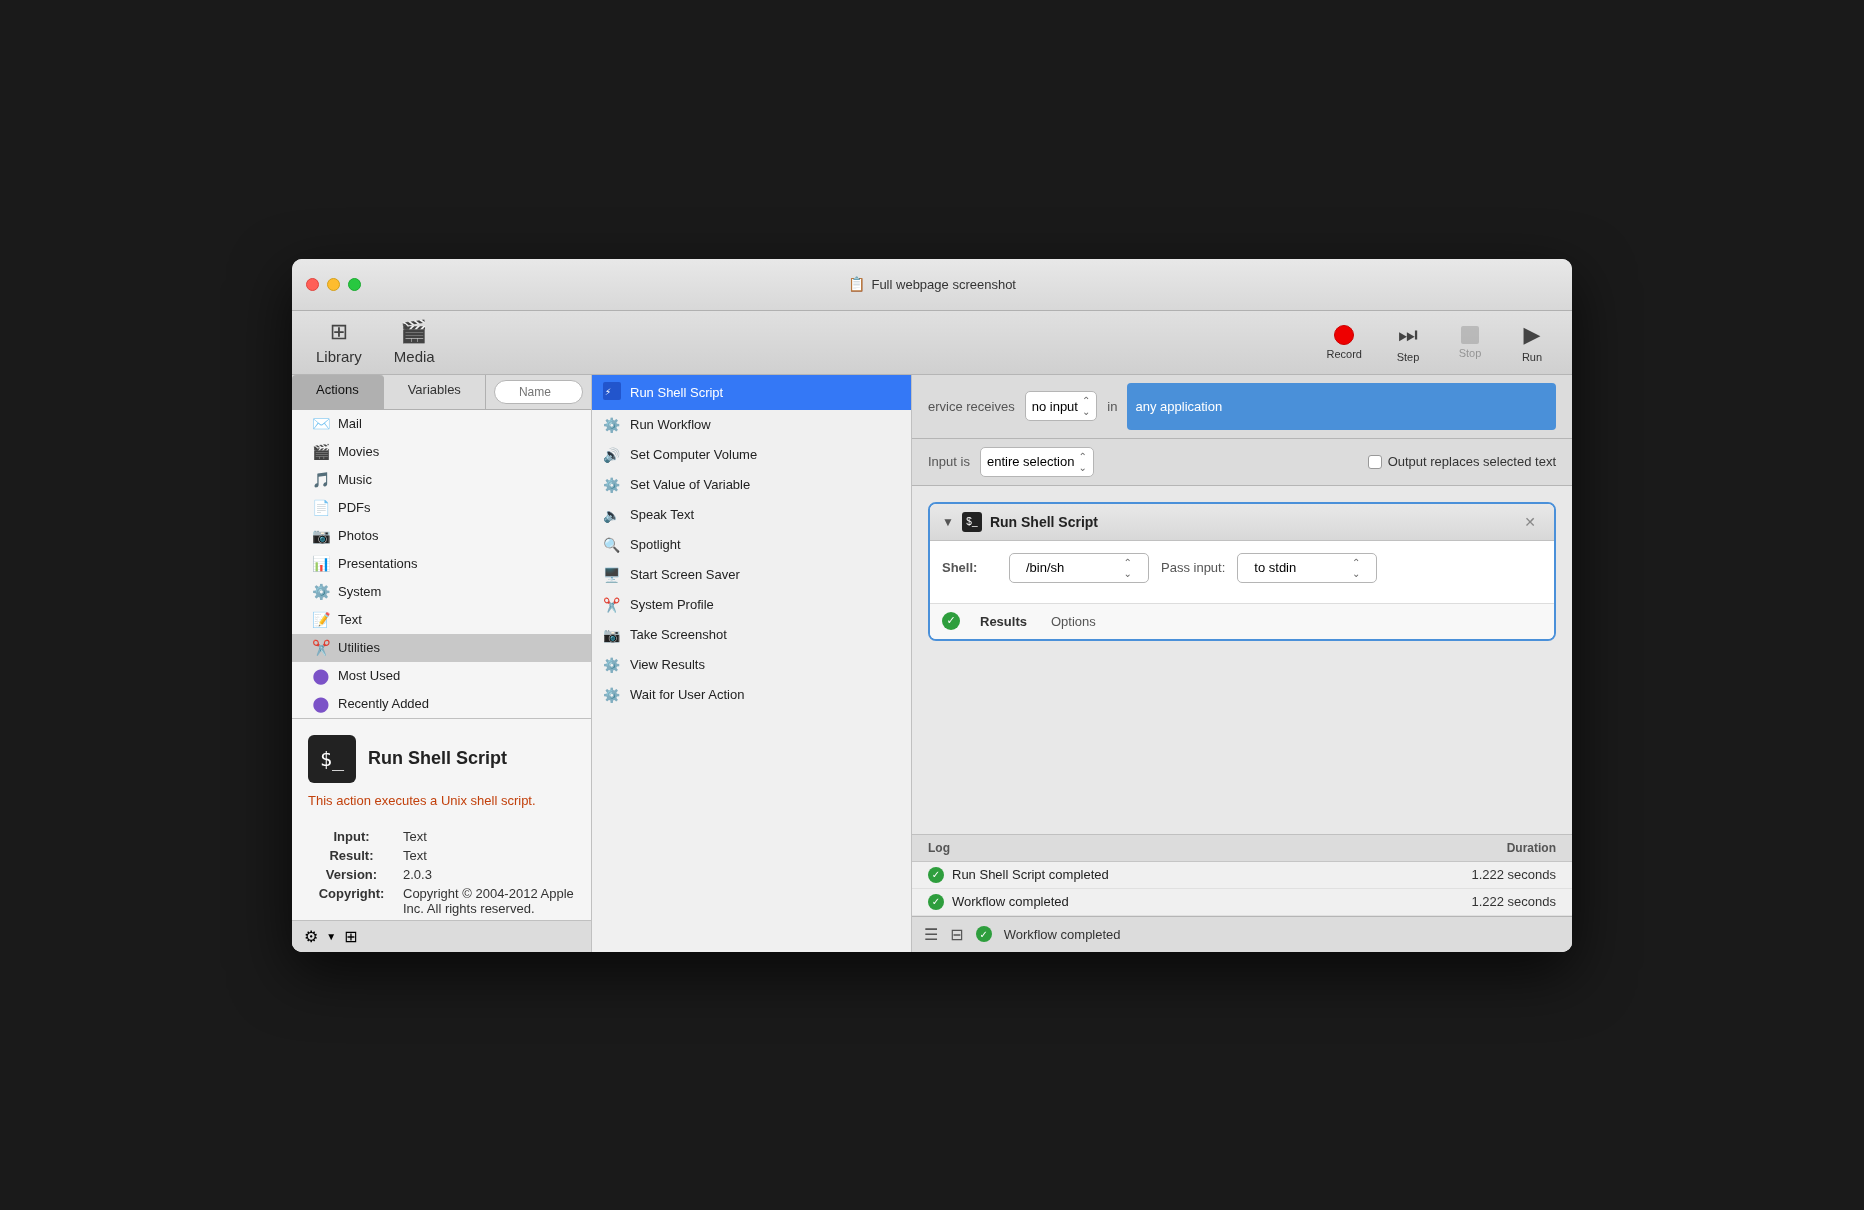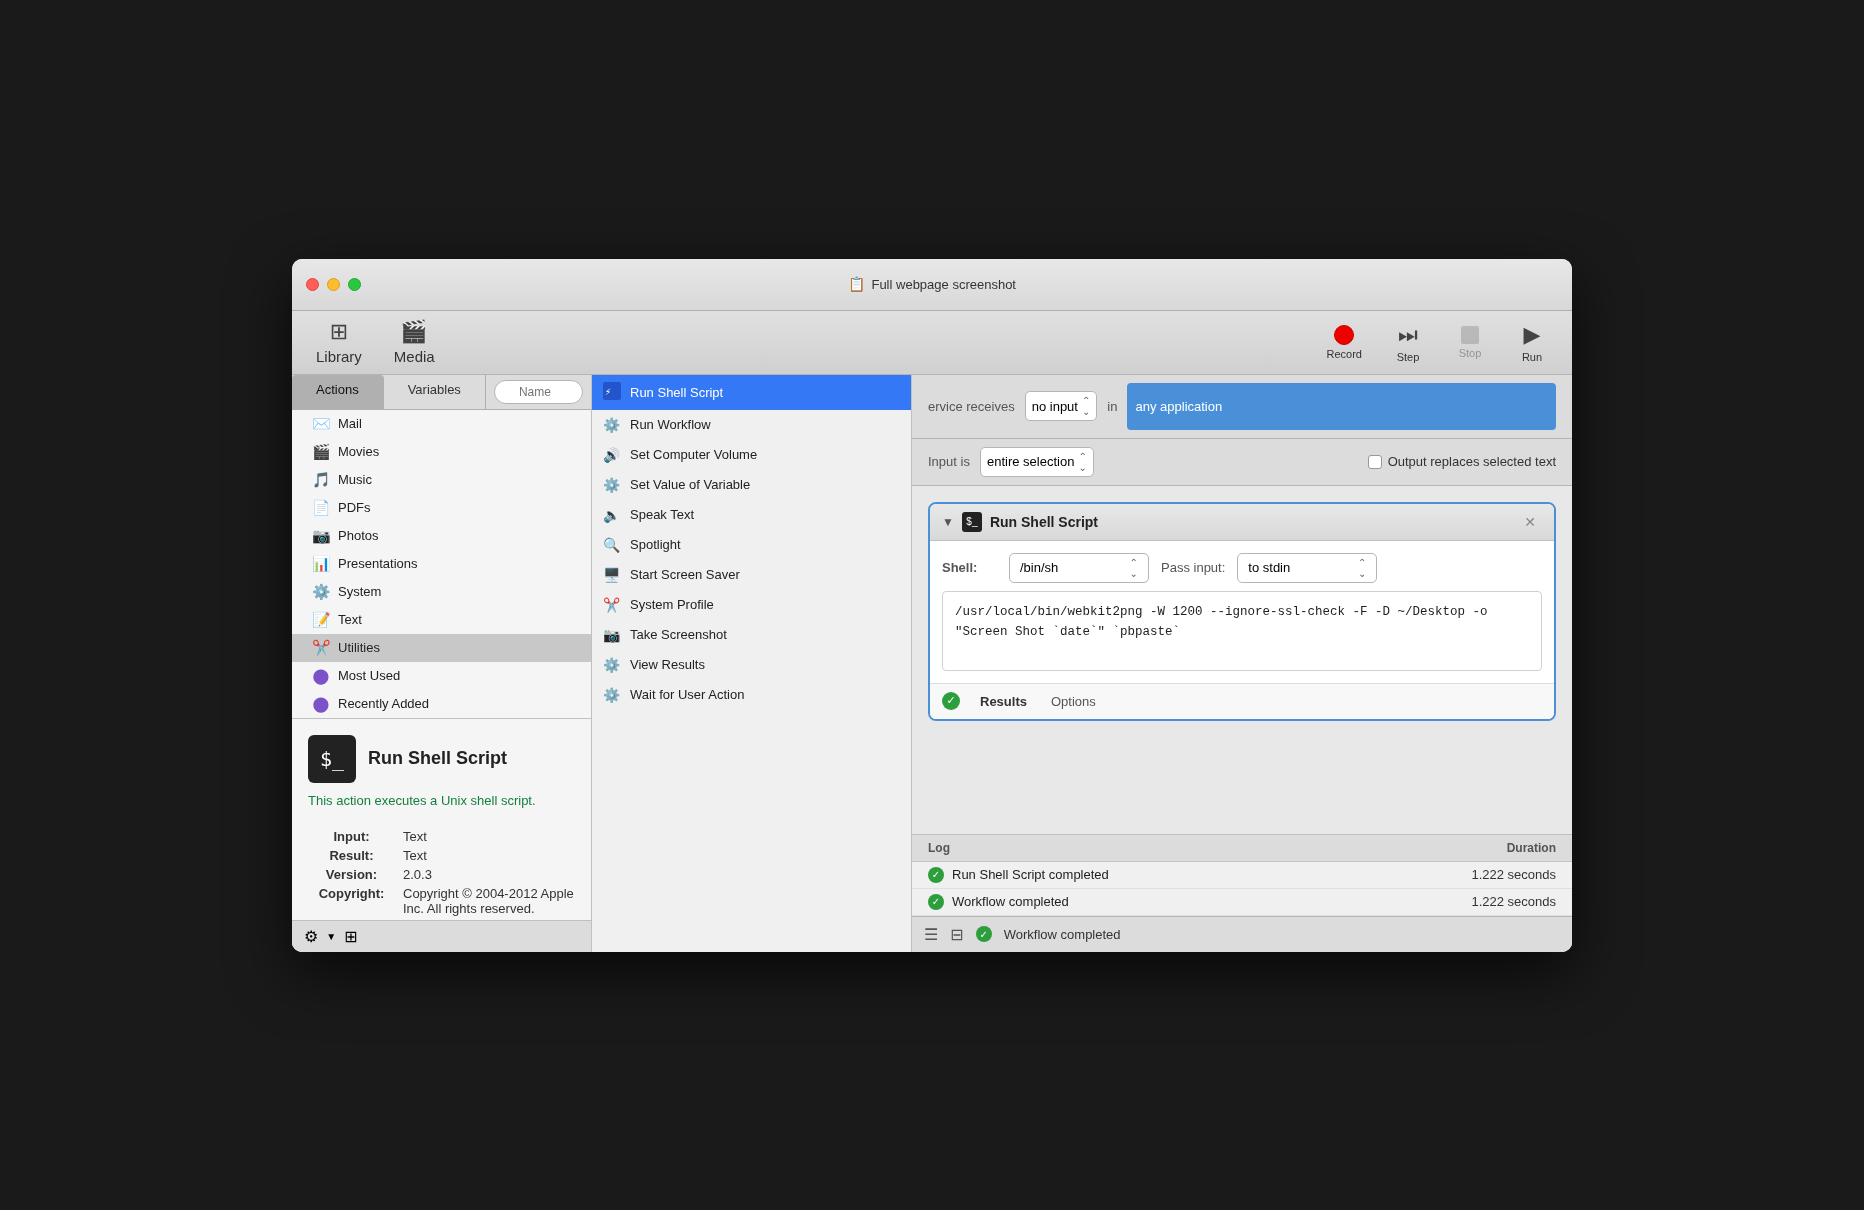--- a/index.html
+++ b/index.html
@@ -383,21 +383,21 @@
       color: #555;
       min-width: 55px;
       font-weight: bold;
     }
     .card-select {
       display: flex;
       align-items: center;
       border: 1px solid #b5b5b5;
       border-radius: 5px;
       background: white;
-      padding: 3px 10px;
+      padding: 3px 16px;
       gap: 6px;
       cursor: pointer;
       font-size: 13px;
       min-width: 140px;
     }
     .card-select-label { flex: 1; }
     .card-select-arrow { font-size: 10px; color: #666; }
     .card-pass-label { font-size: 13px; color: #555; }
     .code-area {
       background: white;
@@ -538,21 +538,21 @@
       color: white;
       font-size: 20px;
       font-family: monospace;
       flex-shrink: 0;
     }
     .desc-title {
       font-size: 18px;
       font-weight: 700;
       color: #222;
     }
-    .desc-text { font-size: 13px; color: #15803d; margin-bottom: 21px; }
+    .desc-text { font-size: 13px; color: #c2410c; margin-bottom: 21px; }
     .desc-table { font-size: 13px; color: #333; }
     .desc-row { display: flex; margin-bottom: 4px; }
     .desc-key { font-weight: 700; min-width: 95px; text-align: center; padding-right: 8px; }
     .desc-val { color: #333; }
   </style>
 </head>
 <body>
 
 <div class="window">
 
@@ -784,22 +784,20 @@
               <div class="card-select">
                 <span class="card-select-label">/bin/sh</span>
                 <span class="card-select-arrow">⌃<br>⌄</span>
               </div>
               <span class="card-pass-label">Pass input:</span>
               <div class="card-select">
                 <span class="card-select-label">to stdin</span>
                 <span class="card-select-arrow">⌃<br>⌄</span>
               </div>
             </div>
-            <div class="code-area">/usr/local/bin/webkit2png -W 1200 --ignore-ssl-check
--F -D ~/Desktop -o "Screen Shot `date`" `pbpaste`</div>
           </div>
           <div class="card-footer">
             <div class="card-footer-check">✓</div>
             <span class="card-footer-tab active">Results</span>
             <span class="card-footer-tab">Options</span>
           </div>
         </div>
       </div>
 
       <div class="log-area">

